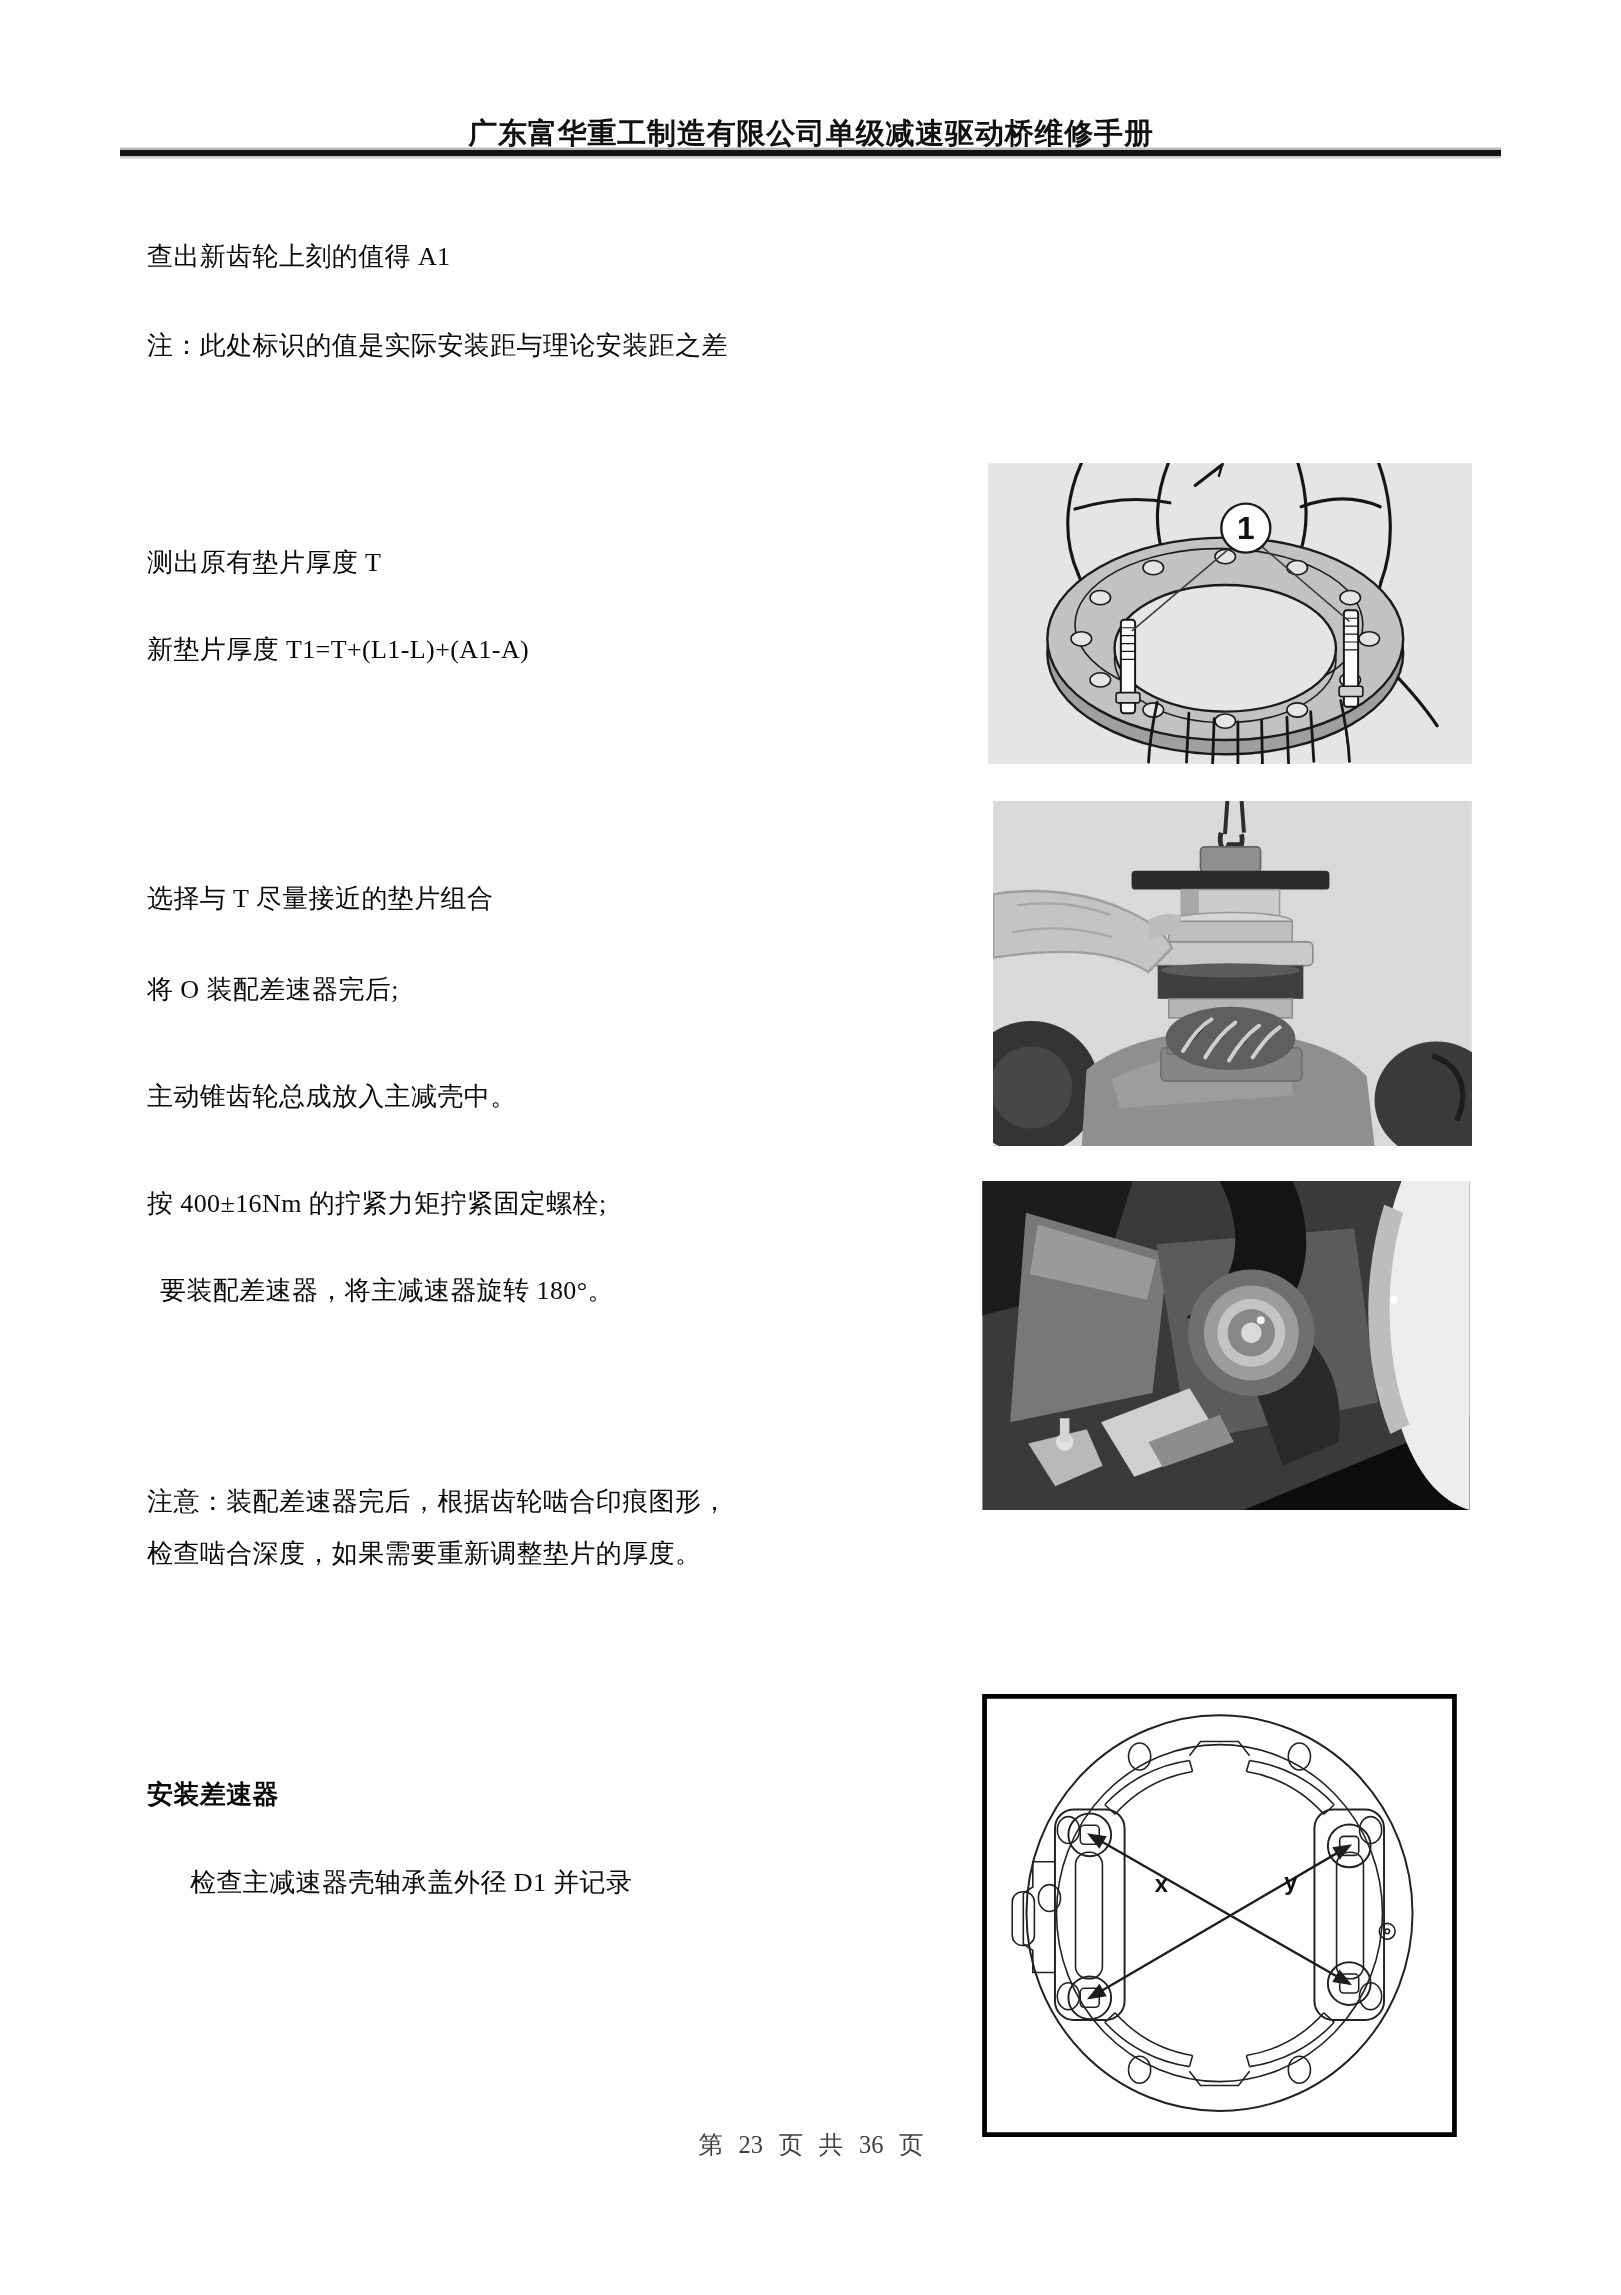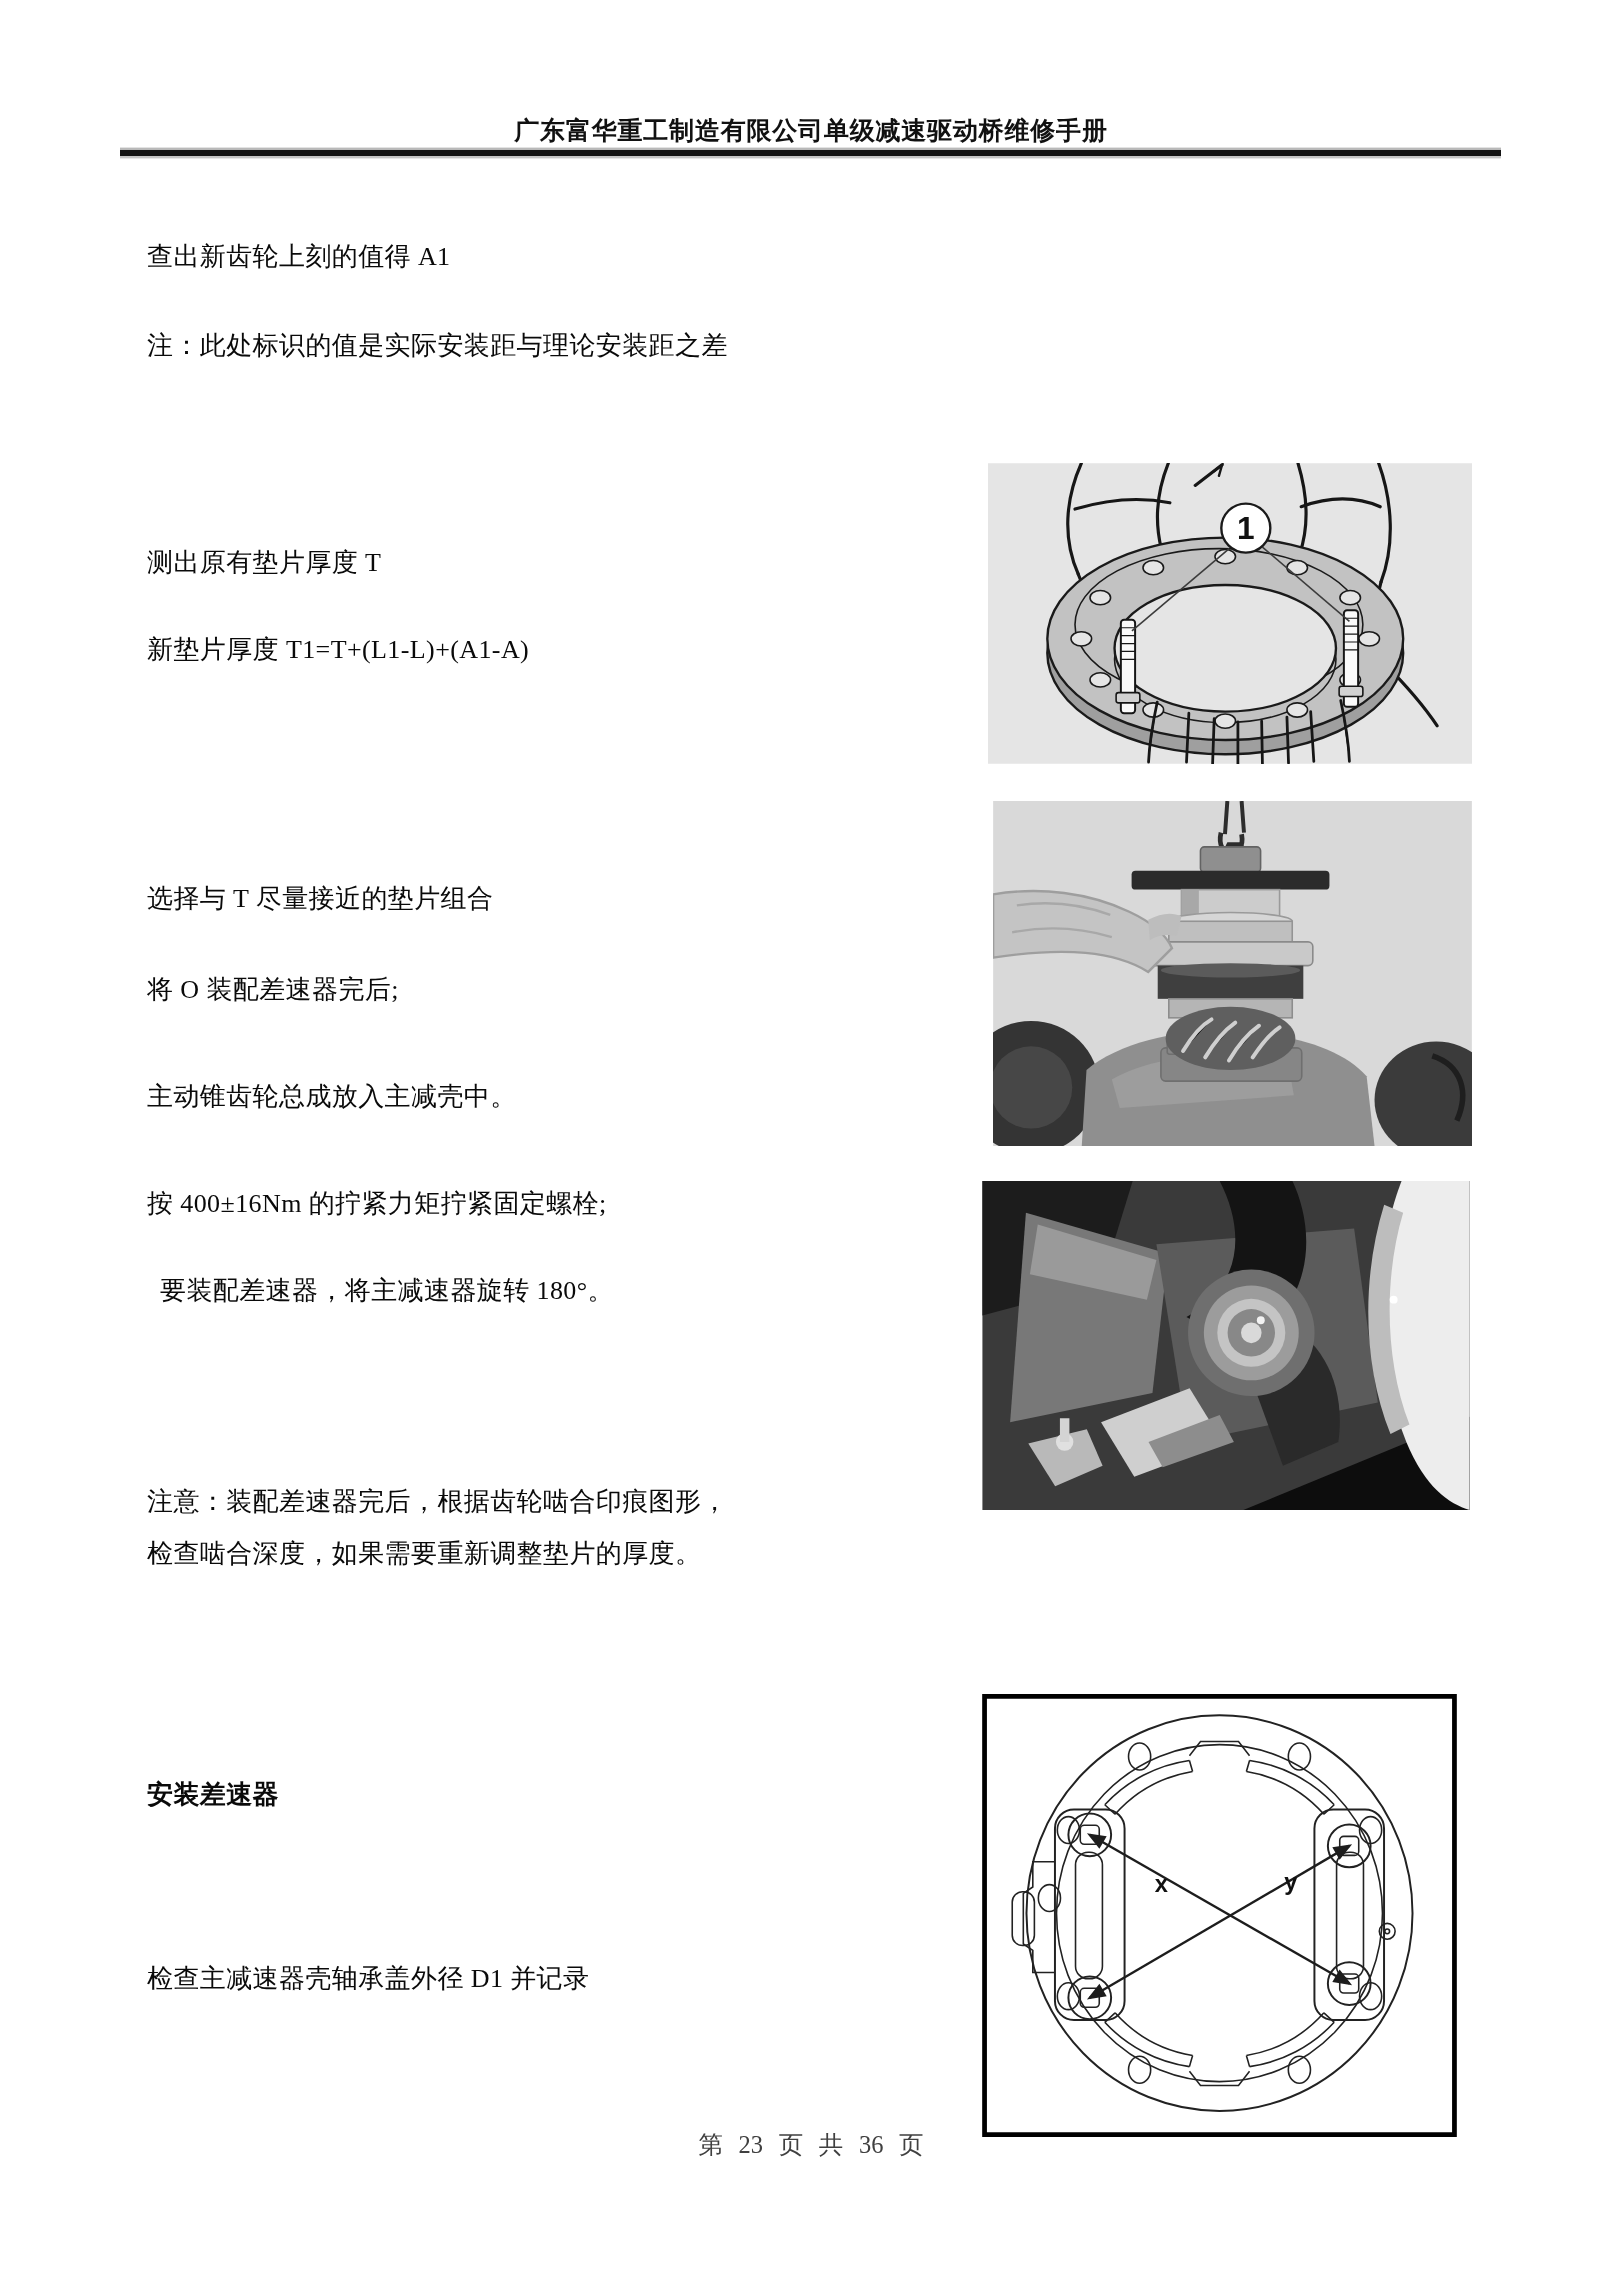--- a/index.html
+++ b/index.html
@@ -7,21 +7,21 @@
     position:relative;
     width:1622px; height:2295px;
     background:#ffffff;
     font-family:"Liberation Serif","DejaVu Serif",serif;
     color:#0a0a0a;
     overflow:hidden;
   }
   .header-title {
     position:absolute; top:114px; left:0; width:100%;
     text-align:center;
-    font-size:25px; font-weight:bold; letter-spacing:0.8px;
+    font-size:29px; font-weight:bold; letter-spacing:0.8px;
     color:#111;
   }
   .header-rule {
     position:absolute; top:150px; left:120px; width:1381px; height:5.5px;
     background:#141414;
     box-shadow:0 -2.4px 0 #b9b9b9, 0 2.4px 0 #c6c6c6;
   }
   .para {
     position:absolute; left:147px;
     font-size:26px; line-height:35px; letter-spacing:0.4px;
@@ -33,21 +33,21 @@
   .p3  { top:545px; }
   .p4  { top:632px; }
   .p5  { top:845px;margin-top:36px; }
   .p6  { top:972px; }
   .p7  { top:1067px;margin-top:12px; }
   .p8  { top:1186px; }
   .p9  { top:1273px;margin-left:13px; }
   .p10 { top:1484px; }
   .p11 { top:1536px; }
   .p12 { top:1777px; }
-  .p13 { top:1961px; }
+  .p13 { top:1865px;margin-left:43px; }
   .figure { position:absolute; }
   .fig1 { left:988px; top:463px;  width:484px; height:301px; }
   .fig2 { left:993px; top:801px; width:479px; height:345px; }
   .fig3 { left:982px; top:1181px; width:488px; height:329px; }
   .fig4 { left:982px; top:1694px; width:475px; height:443px; }
   .figure svg { display:block; width:100%; height:100%; }
   .footer {
     position:absolute; top:2128px; left:0; width:100%;
     text-align:center; font-size:24.5px; word-spacing:9.5px;
     color:#404040;

